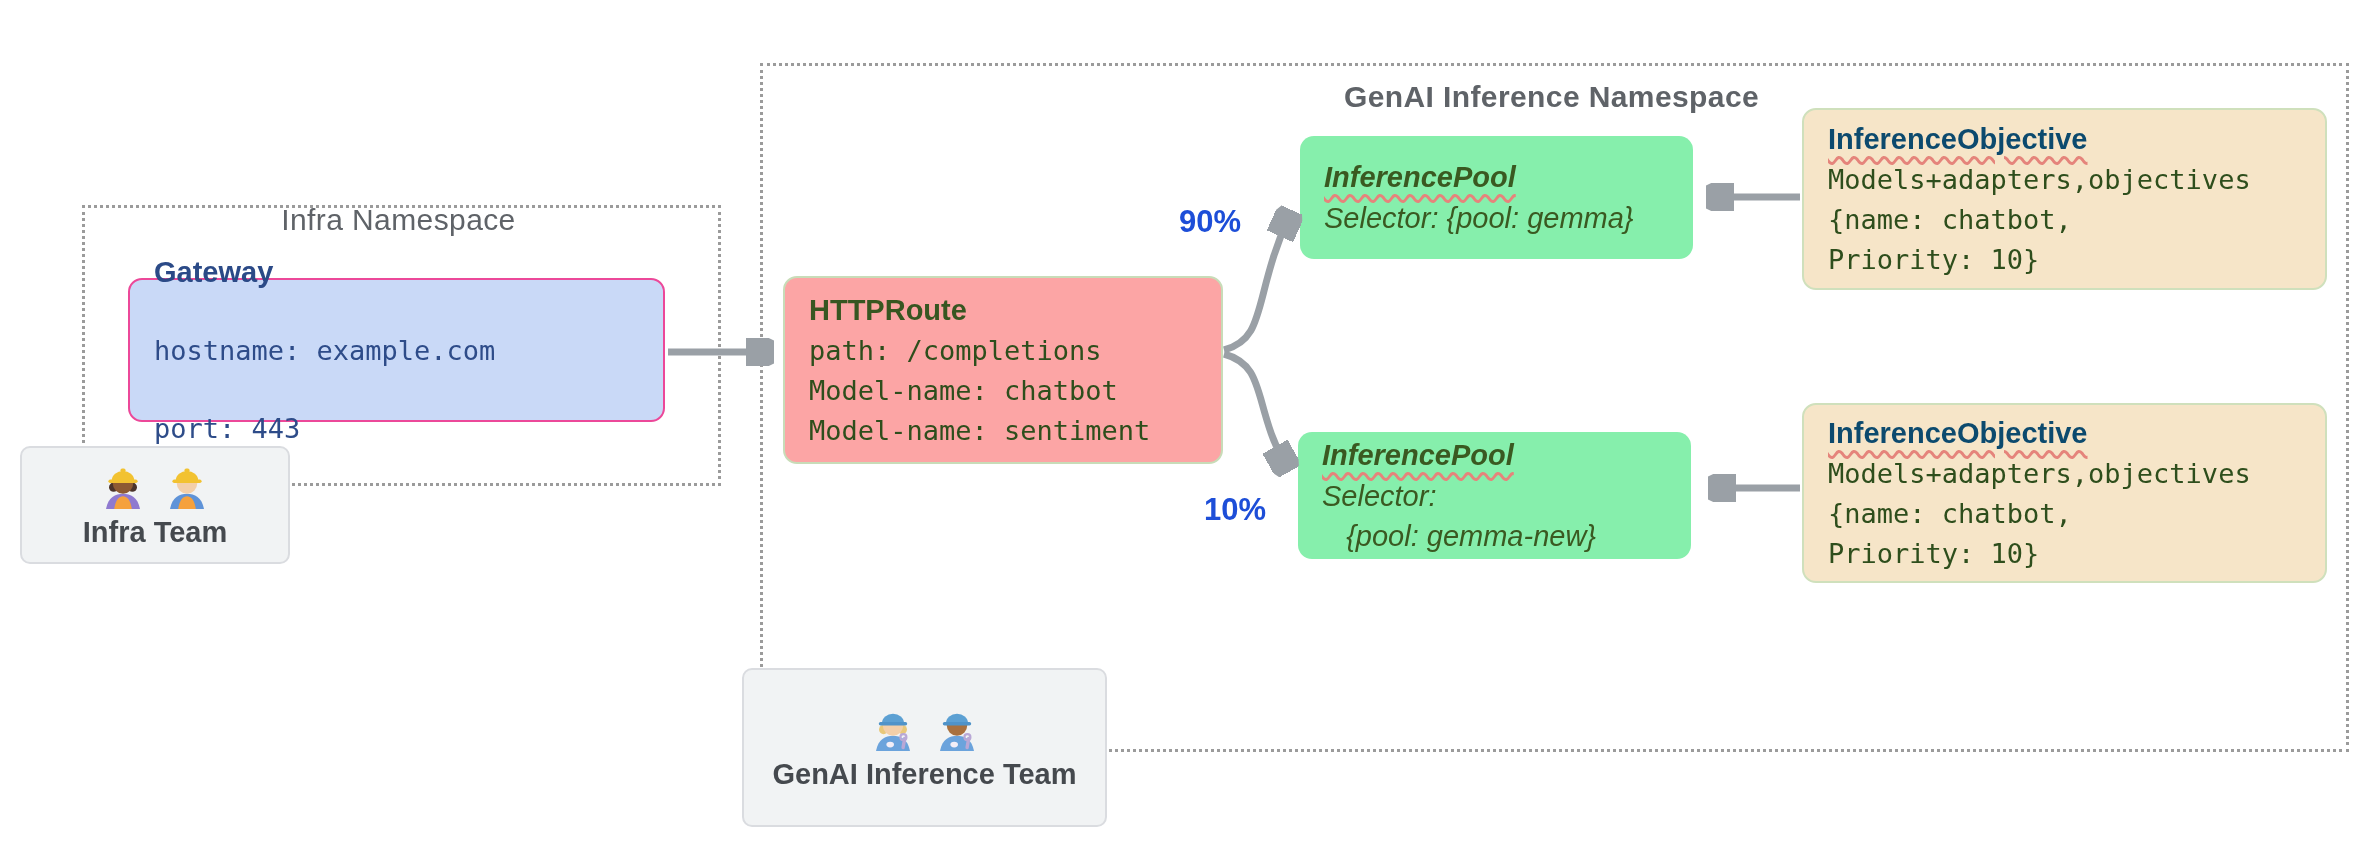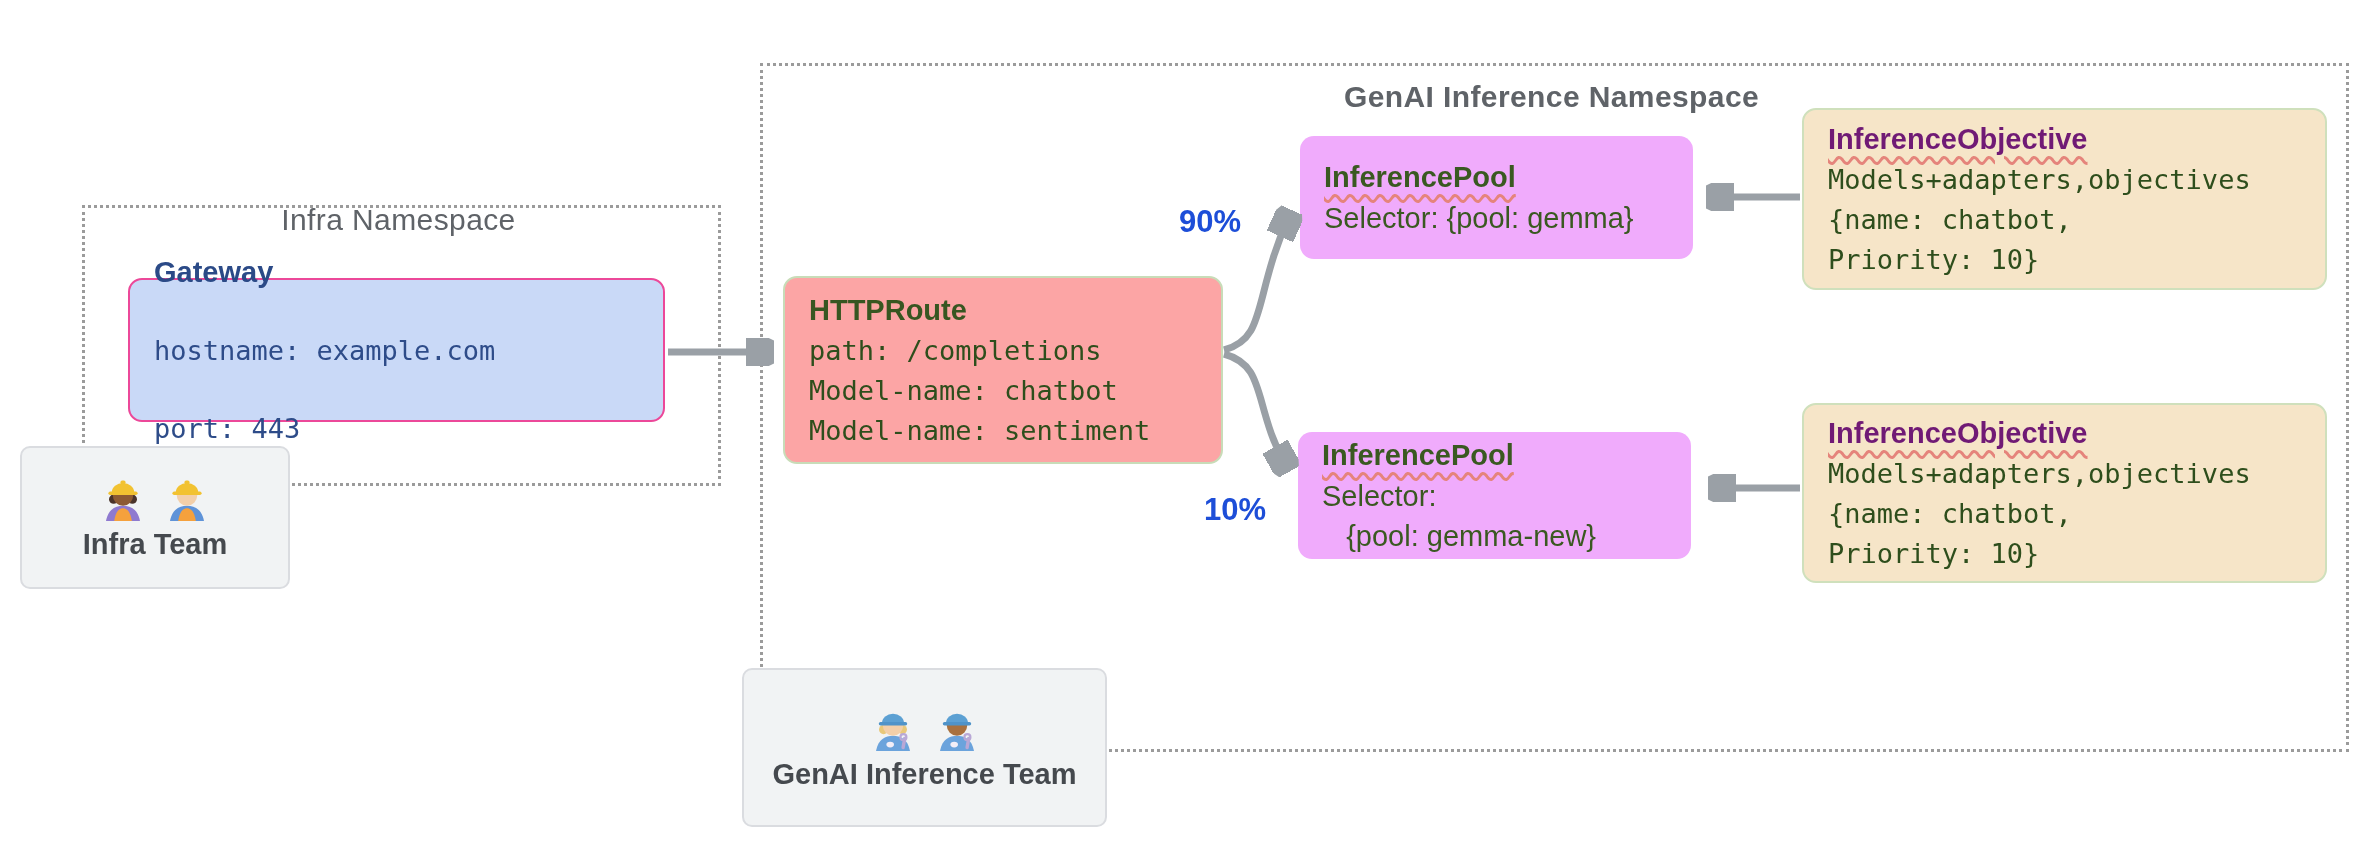--- a/index.html
+++ b/index.html
@@ -75,47 +75,47 @@
   #gateway-box .title { color: #2b4a87; }
   #gateway-box .code  { color: #2e4c89; margin-top: 38px; }
 
   #httproute-box {
     left: 783px; top: 276px; width: 440px; height: 188px;
     background: #fca5a5; border: 2px solid #c8dcb8;
   }
   #httproute-box .title { color: #375621; }
   #httproute-box .code  { color: #2e4e1c; }
 
-  .pool-box { background: #f0abfc; border: none; }
+  .pool-box { background: #86efac; border: none; font-style: italic; }
   #pool-top-box    { left: 1300px; top: 136px; width: 393px; height: 123px; }
   #pool-bottom-box { left: 1298px; top: 432px; width: 393px; height: 127px; }
   .pool-box .title { color: #3a5921; }
   .pool-box .plain { color: #3a5921; }
 
   .objective-box { background: #f6e5c8; border: 2px solid #cfe0bc; }
   #objective-top-box    { left: 1802px; top: 108px; width: 525px; height: 182px; }
   #objective-bottom-box { left: 1802px; top: 403px; width: 525px; height: 180px; }
-  .objective-box .title { color: #701a75; }
+  .objective-box .title { color: #0c4a6e; }
   .objective-box .code  { color: #2e4e1c; }
 
   
   .team-card {
     position: absolute;
     background: #f1f3f4;
     border: 2px solid #dadce0;
     border-radius: 10px;
     box-sizing: border-box;
     display: flex;
     flex-direction: column;
     align-items: center;
     justify-content: center;
     gap: 6px;
     z-index: 3;
   }
-  #infra-team-card { left: 20px;  top: 446px; width: 270px; height: 143px; }
+  #infra-team-card { left: 20px;  top: 446px; width: 270px; height: 118px; }
   #genai-team-card { left: 742px; top: 668px; width: 365px; height: 159px; }
   .team-label {
     font-weight: 700;
     font-size: 29px;
     color: #45494e;
     white-space: nowrap;
   }
   .member-row { display: flex; gap: 16px; align-items: flex-end; }
   .member-icon { display: block; }
 

